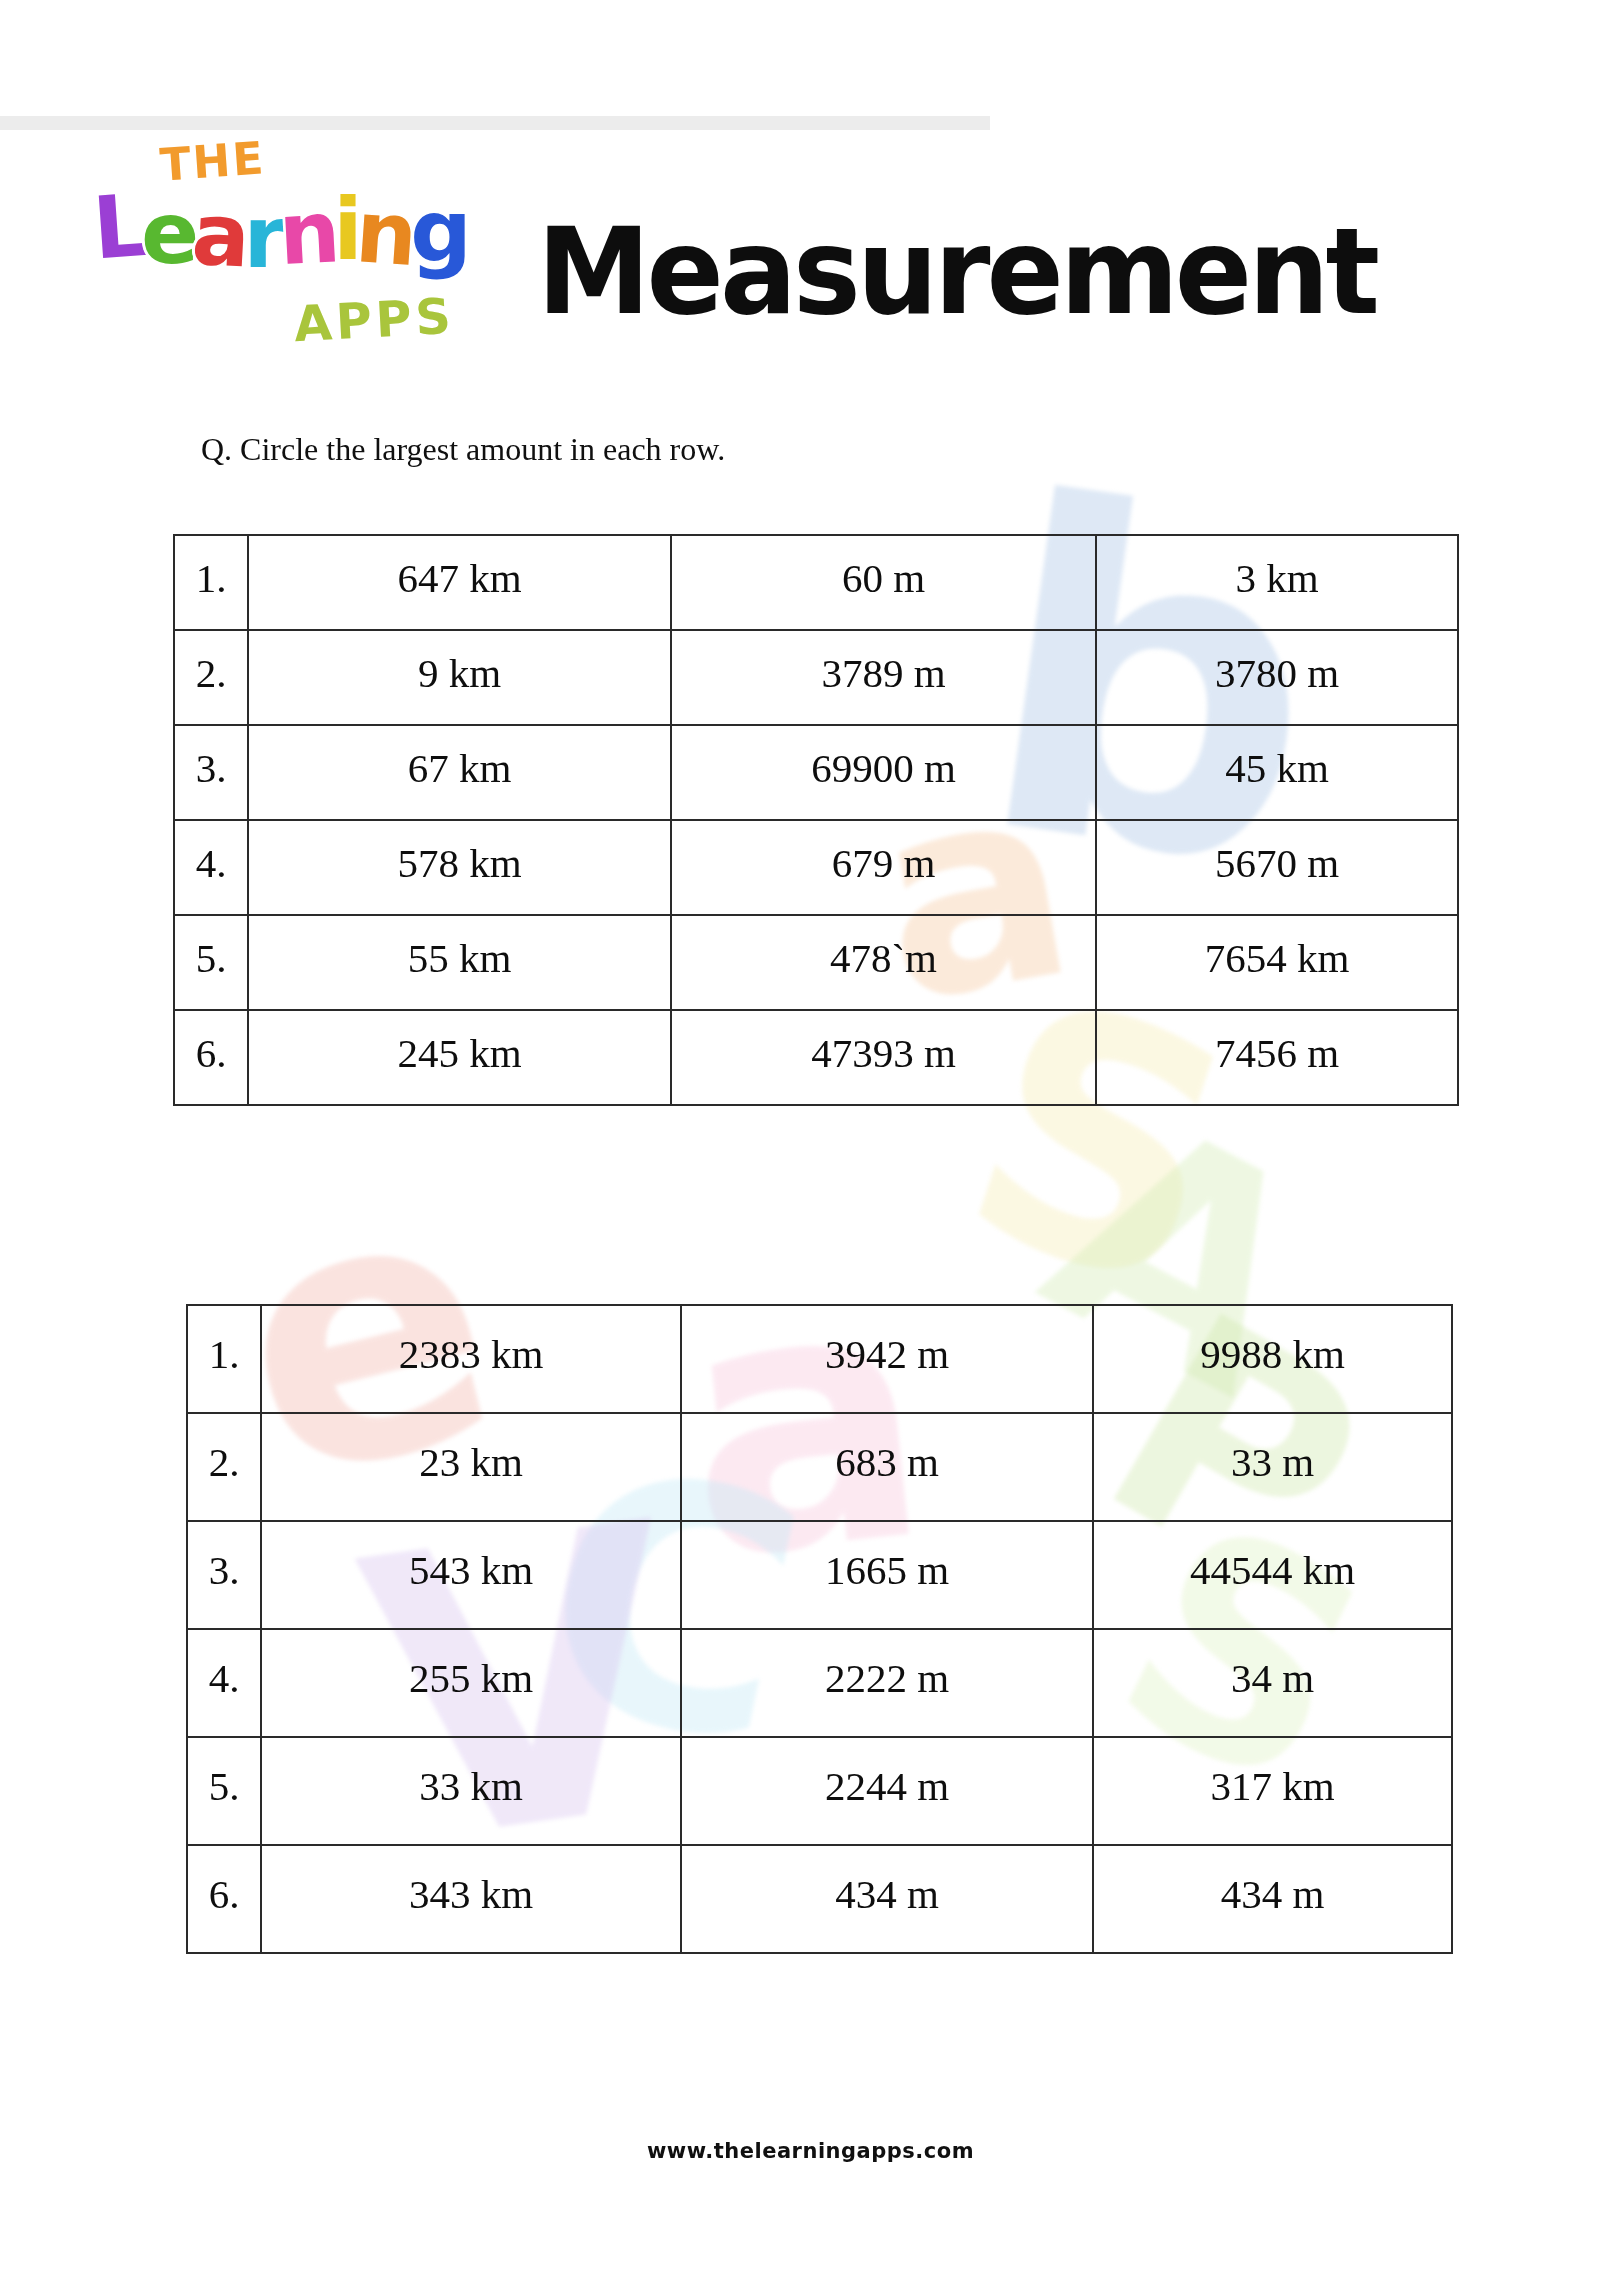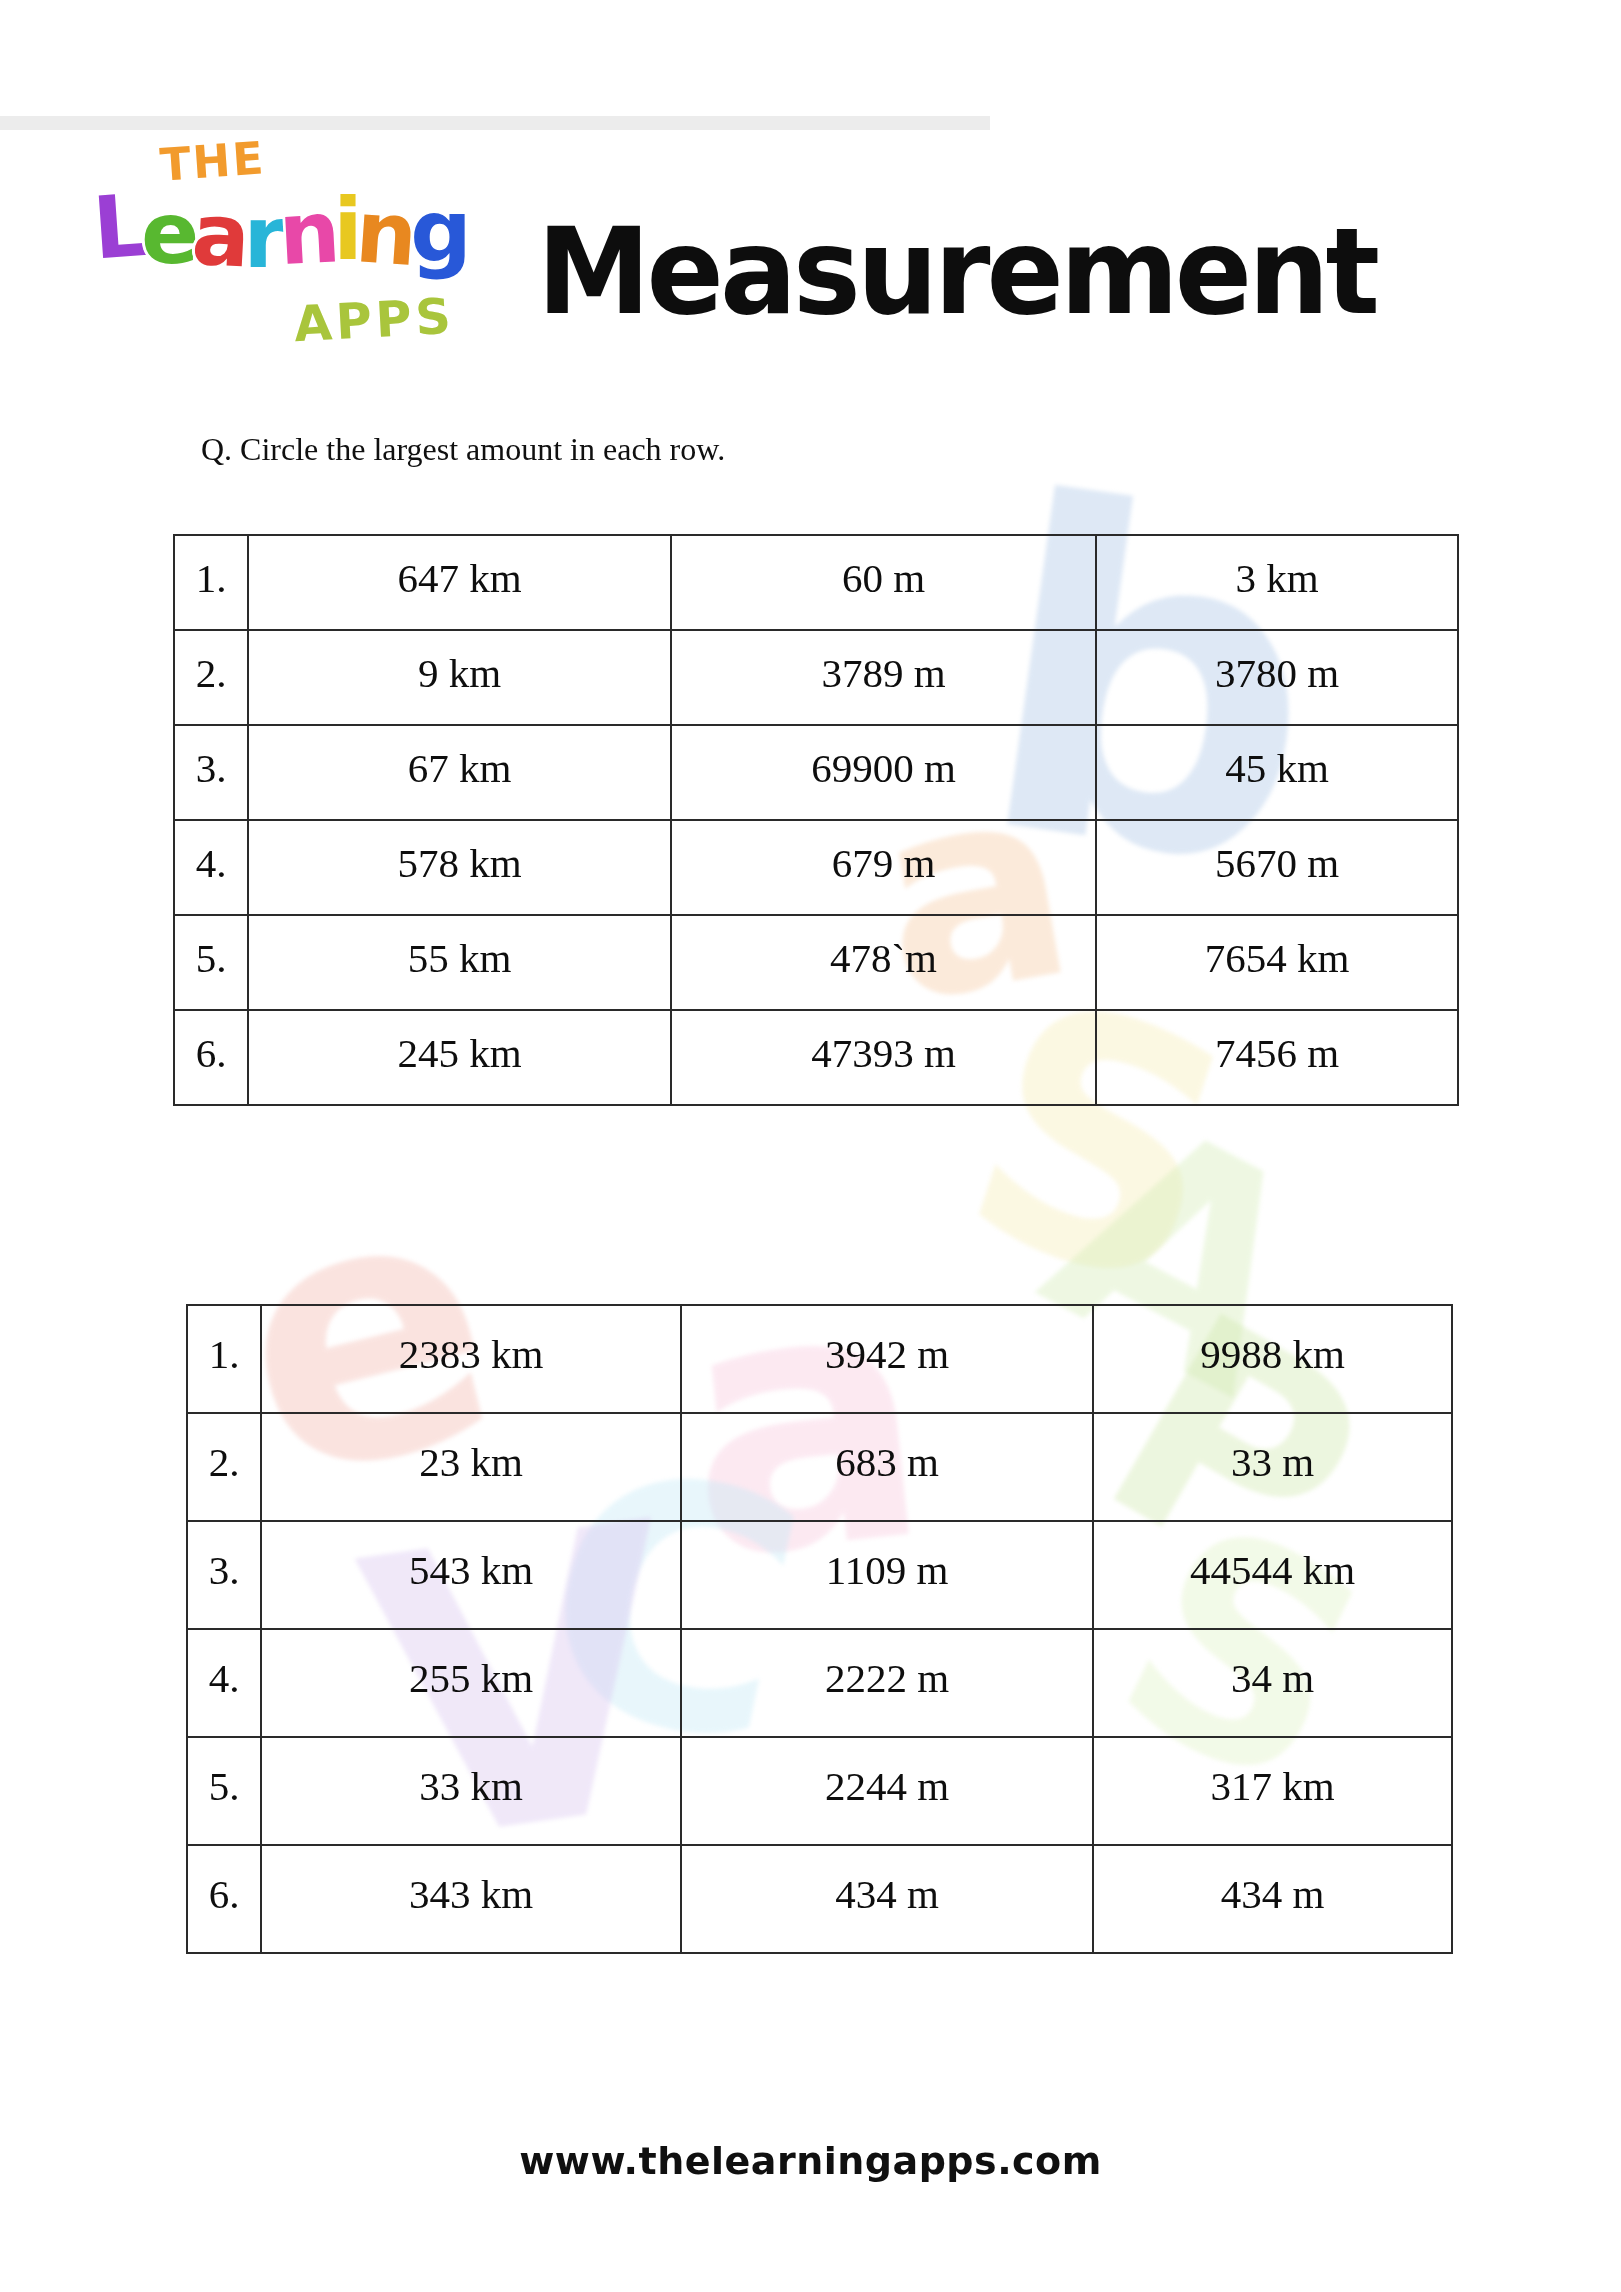--- a/index.html
+++ b/index.html
@@ -81,21 +81,21 @@
     display:flex; justify-content:center; align-items:flex-start;
     font-size:41px; color:#0e0e0e; background:transparent;
   }
   #table-largest  .cell { padding-top:17.6px; }
   #table-smallest .cell { padding-top:23.5px; }
 
   
   .footer-url {
     position:absolute; left:0; right:0; top:2139px; text-align:center;
     font-family:"DejaVu Sans", sans-serif; font-weight:bold;
-    font-size:38px; letter-spacing:0.5px; color:#101010;
+    font-size:21px; letter-spacing:0.5px; color:#101010;
   }
 </style>
 </head>
 <body>
 
 <div class="scan-line"></div>
 
 <div class="watermark">
   <span>b</span>
   <span>a</span>
@@ -172,21 +172,21 @@
     </div>
     <div class="trow">
       <div class="cell num">2.</div>
       <div class="cell">23 km</div>
       <div class="cell">683 m</div>
       <div class="cell">33 m</div>
     </div>
     <div class="trow">
       <div class="cell num">3.</div>
       <div class="cell">543 km</div>
-      <div class="cell">1109 m</div>
+      <div class="cell">1665 m</div>
       <div class="cell">44544 km</div>
     </div>
     <div class="trow">
       <div class="cell num">4.</div>
       <div class="cell">255 km</div>
       <div class="cell">2222 m</div>
       <div class="cell">34 m</div>
     </div>
     <div class="trow">
       <div class="cell num">5.</div>

